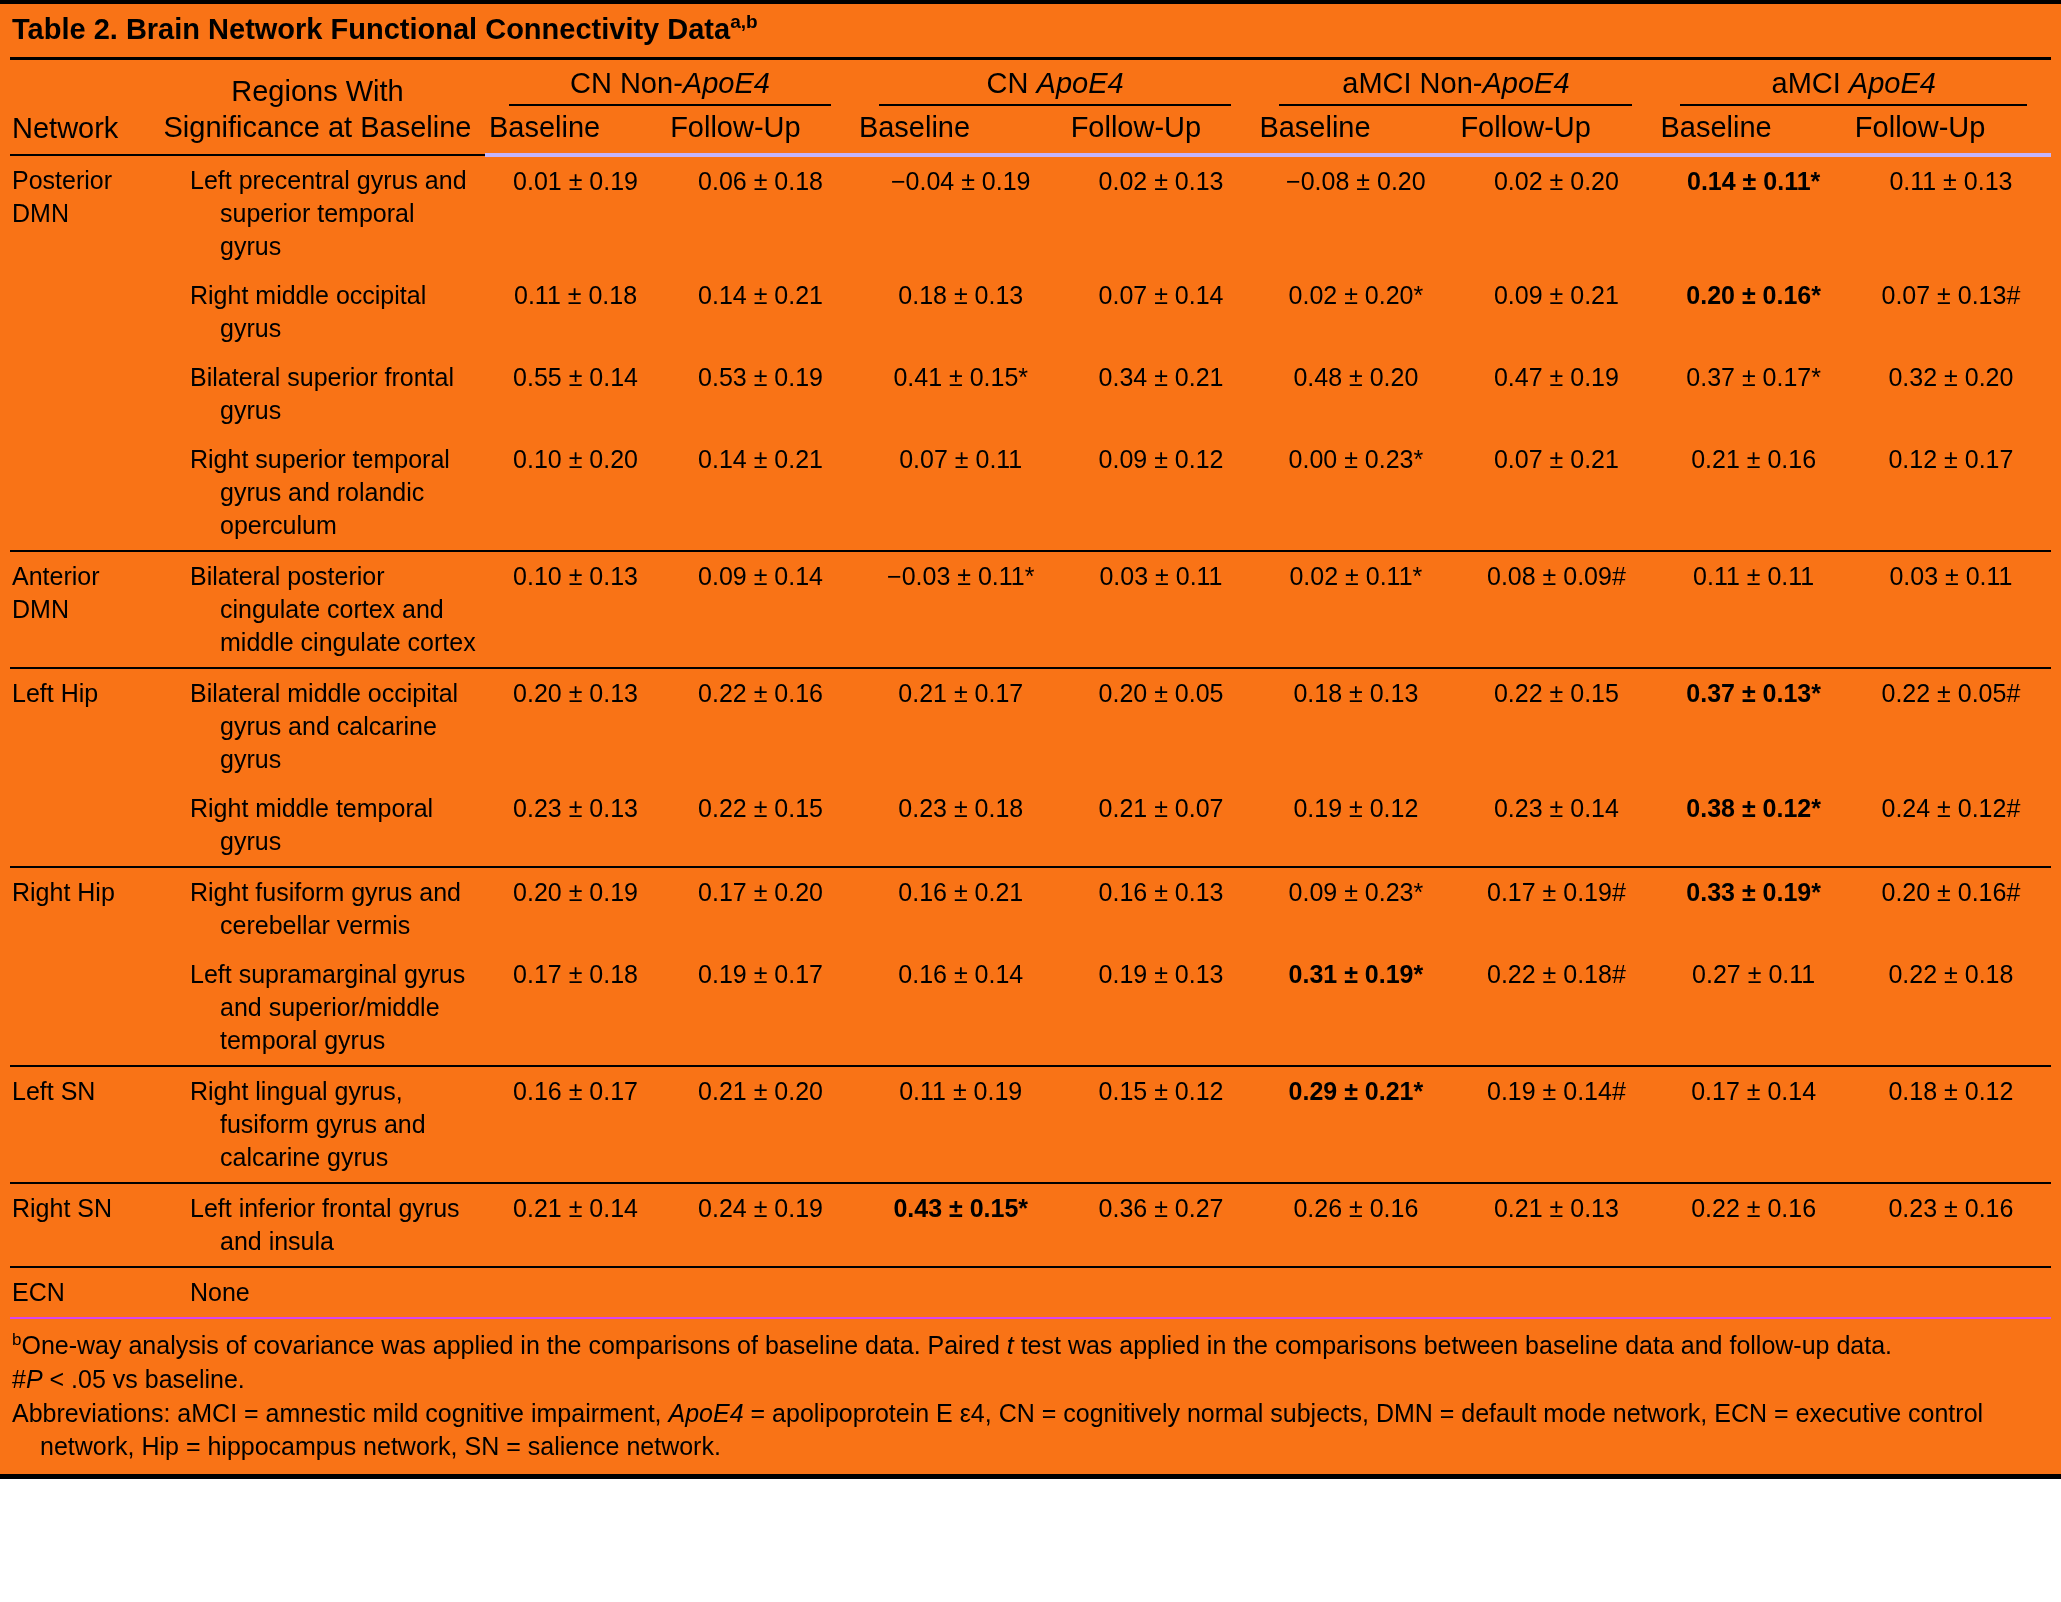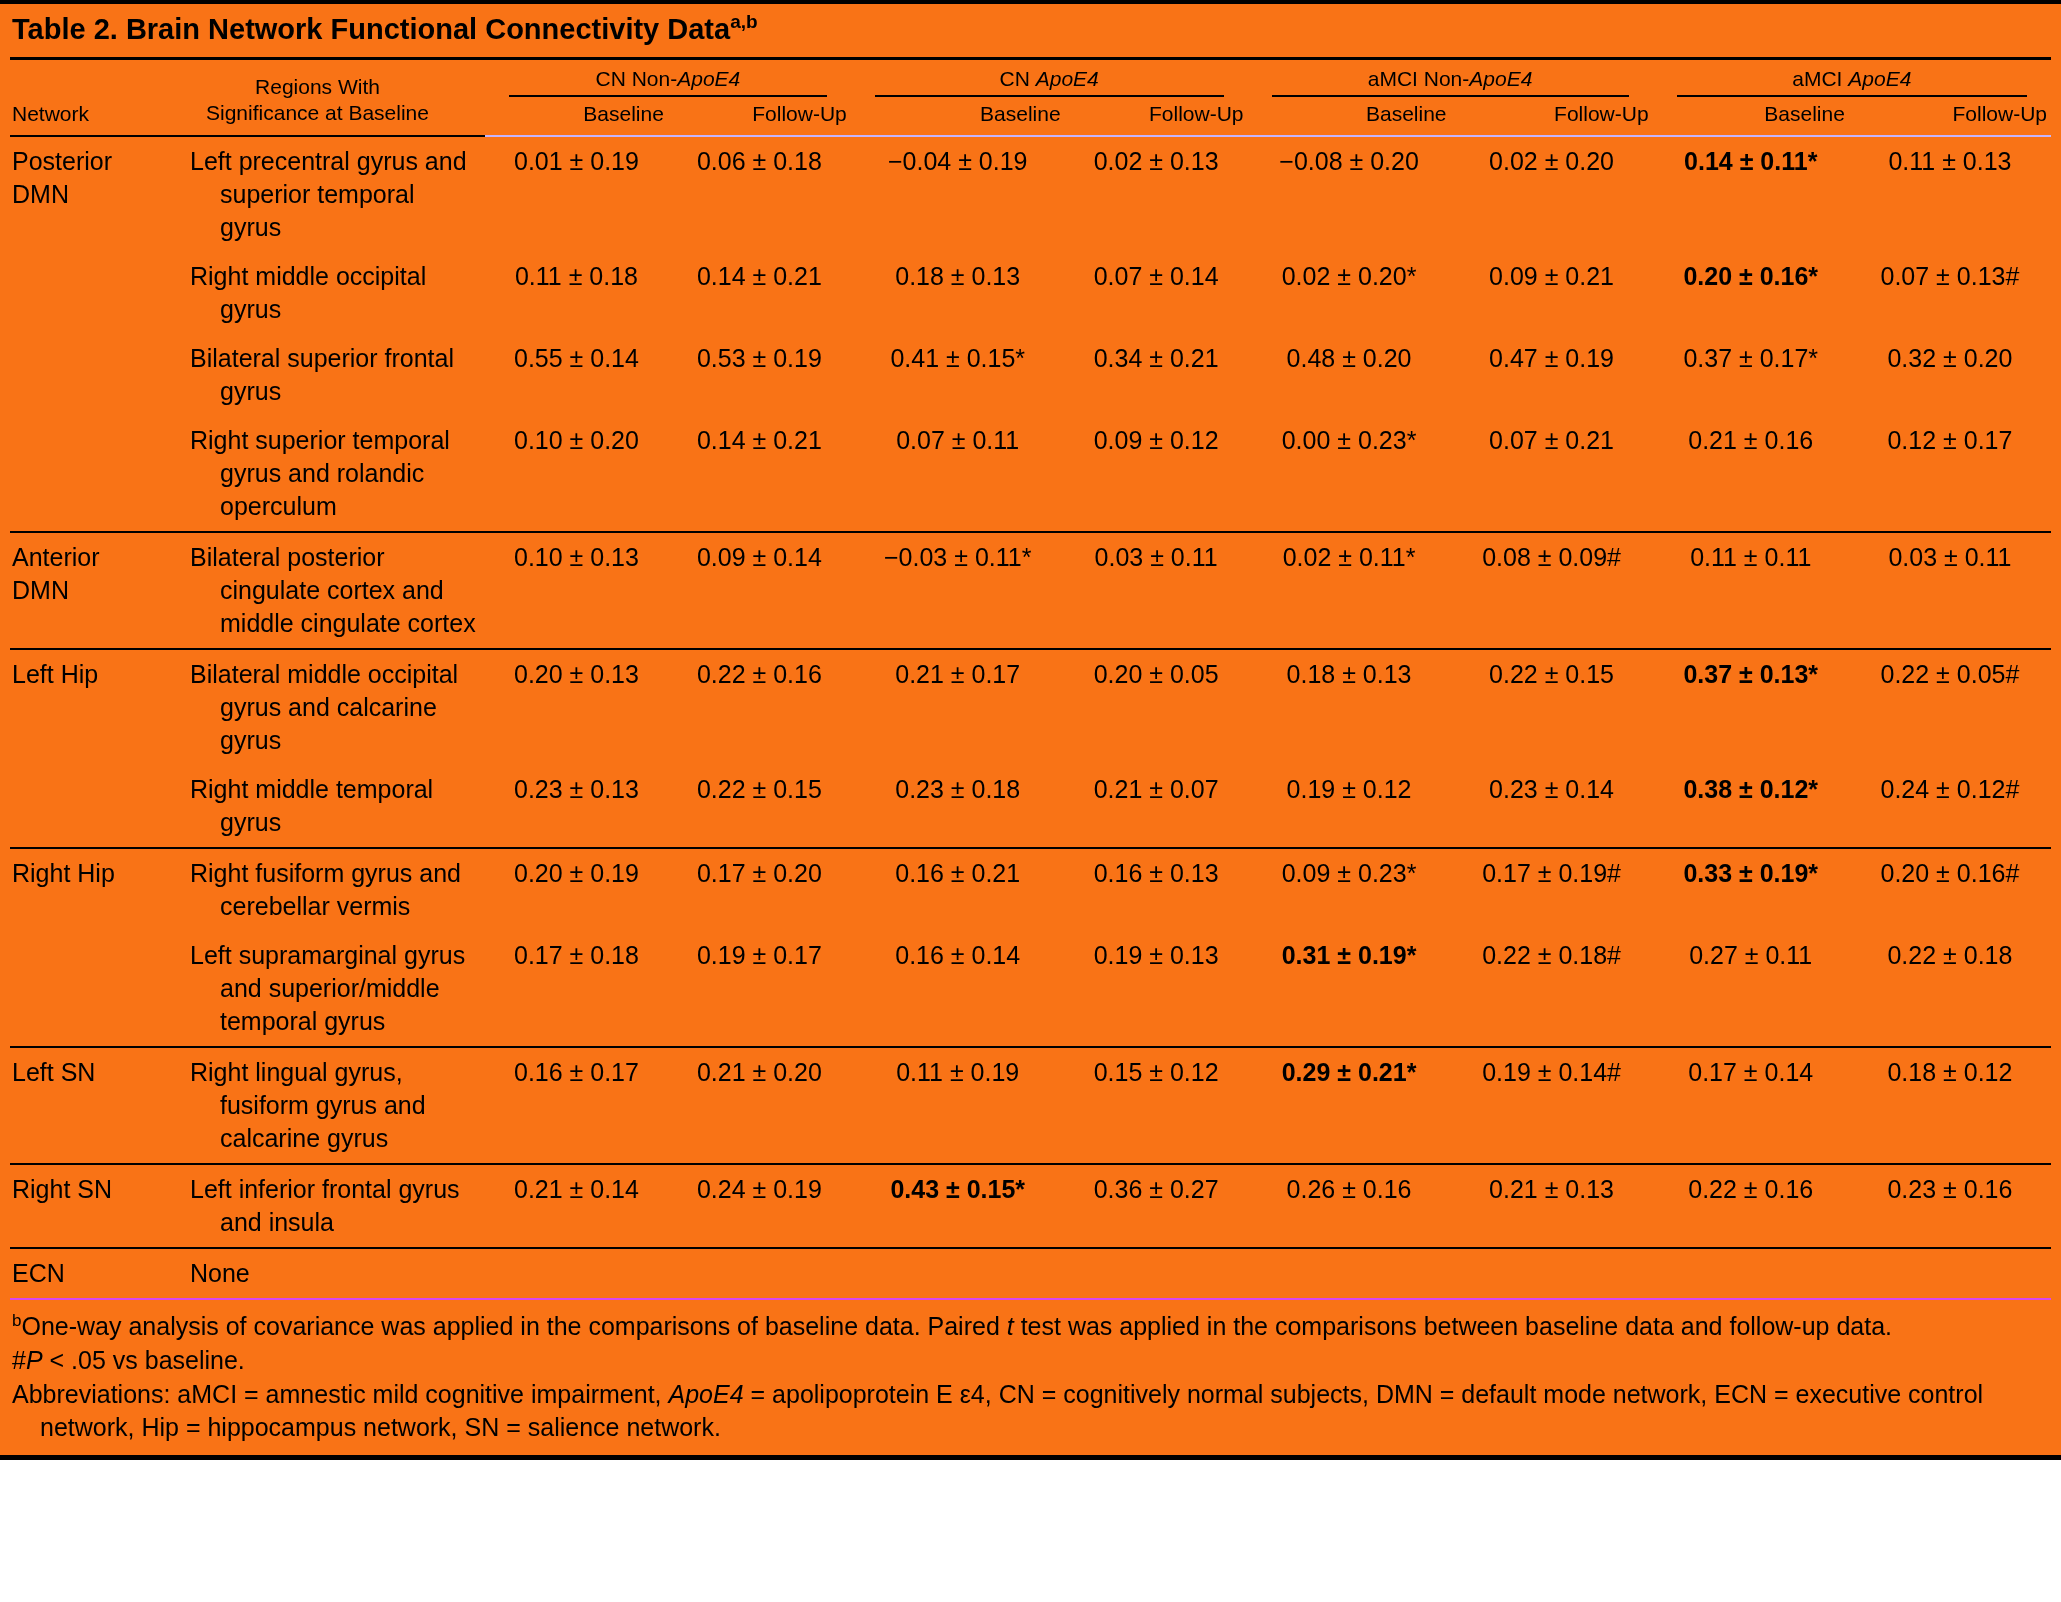--- a/index.html
+++ b/index.html
@@ -23,42 +23,42 @@
   }
   .title sup { font-size: 19px; font-weight: bold; }
   sup { line-height: 0; vertical-align: super; }
 
   table.tbl {
     width: 100%;
     border-collapse: collapse;
     border-top: 3px solid #000;
     font-size: 25px;
   }
-  .tbl th { font-weight: normal; font-size: 21px; }
+  .tbl th { font-weight: normal; font-size: 29px; }
   .c-net { width: 140px; }
   .c-reg { width: 335px; }
 
   .h-net {
     text-align: left; vertical-align: bottom;
     padding: 4px 2px 9px 2px;
     border-bottom: 2px solid #000;
   }
   .h-reg {
     text-align: center; vertical-align: bottom;
     padding: 4px 2px 9px 2px; line-height: 1.25;
     border-bottom: 2px solid #000;
   }
   .h-group { vertical-align: bottom; padding: 7px 0 0 0; }
   .grp-inner {
     margin: 0 24px; text-align: center;
     padding-bottom: 4px; border-bottom: 2px solid #000;
   }
   .h-sub {
-    text-align: right; padding: 5px 4px 9px 4px;
-    border-bottom: 2px solid #c4b5fd;
+    text-align: left; padding: 5px 4px 9px 4px;
+    border-bottom: 4px solid #c4b5fd;
   }
 
   td { vertical-align: top; line-height: 1.32; padding: 8px 4px; font-size: 25px; }
   td.network { padding-left: 2px; padding-right: 2px; }
   td.region  { padding-left: 0; }
   .hang { padding-left: 30px; text-indent: -30px; margin-left: 40px; }
   td.value { text-align: center; white-space: nowrap; }
   tr.group-start td { border-top: 2px solid #000; }
   tbody tr:last-child td { border-bottom: 2px solid #d946ef; }
   i { }

